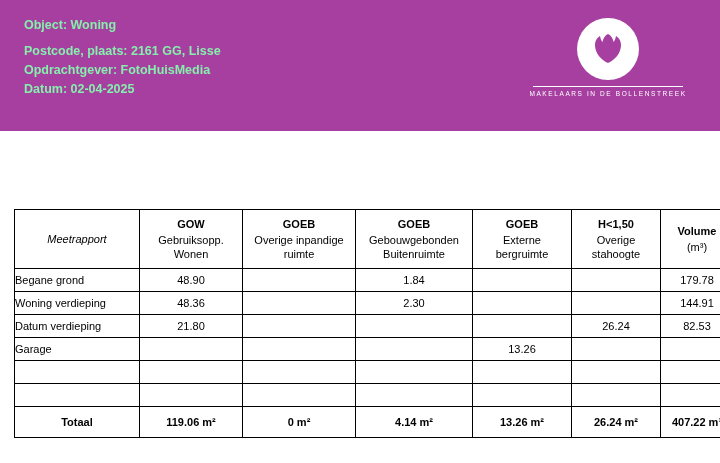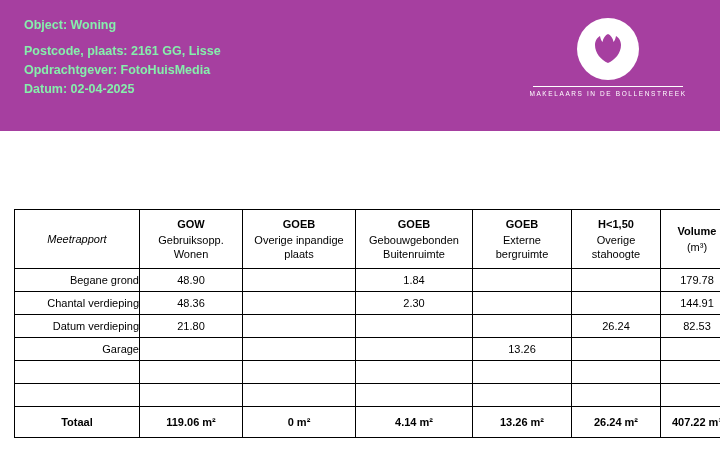--- a/index.html
+++ b/index.html
@@ -128,21 +128,21 @@
     padding-left: 14px;
     font-style: italic;
     font-weight: normal;
     vertical-align: bottom;
     padding-bottom: 8px;
   }
   tbody td {
     height: 22px;
   }
   tbody td.label {
-    text-align: right;
+    text-align: left;
   }
   tbody tr.empty td {
     height: 22px;
   }
   tfoot td {
     height: 30px;
     font-weight: bold;
   }
   .c0 { width: 124px; }
   .c1 { width: 102px; }
@@ -183,21 +183,21 @@
       <tr>
         <th class="c0 rowlabel-head">Meetrapport</th>
         <th class="c1">
           <span class="code">GOW</span>
           <span class="desc">Gebruiksopp.</span>
           <span class="desc">Wonen</span>
         </th>
         <th class="c2">
           <span class="code">GOEB</span>
           <span class="desc">Overige inpandige</span>
-          <span class="desc">plaats</span>
+          <span class="desc">ruimte</span>
         </th>
         <th class="c3">
           <span class="code">GOEB</span>
           <span class="desc">Gebouwgebonden</span>
           <span class="desc">Buitenruimte</span>
         </th>
         <th class="c4">
           <span class="code">GOEB</span>
           <span class="desc">Externe</span>
           <span class="desc">bergruimte</span>
@@ -217,21 +217,21 @@
       <tr>
         <td class="label">Begane grond</td>
         <td>48.90</td>
         <td></td>
         <td>1.84</td>
         <td></td>
         <td></td>
         <td>179.78</td>
       </tr>
       <tr>
-        <td class="label">Chantal verdieping</td>
+        <td class="label">Woning verdieping</td>
         <td>48.36</td>
         <td></td>
         <td>2.30</td>
         <td></td>
         <td></td>
         <td>144.91</td>
       </tr>
       <tr>
         <td class="label">Datum verdieping</td>
         <td>21.80</td>

